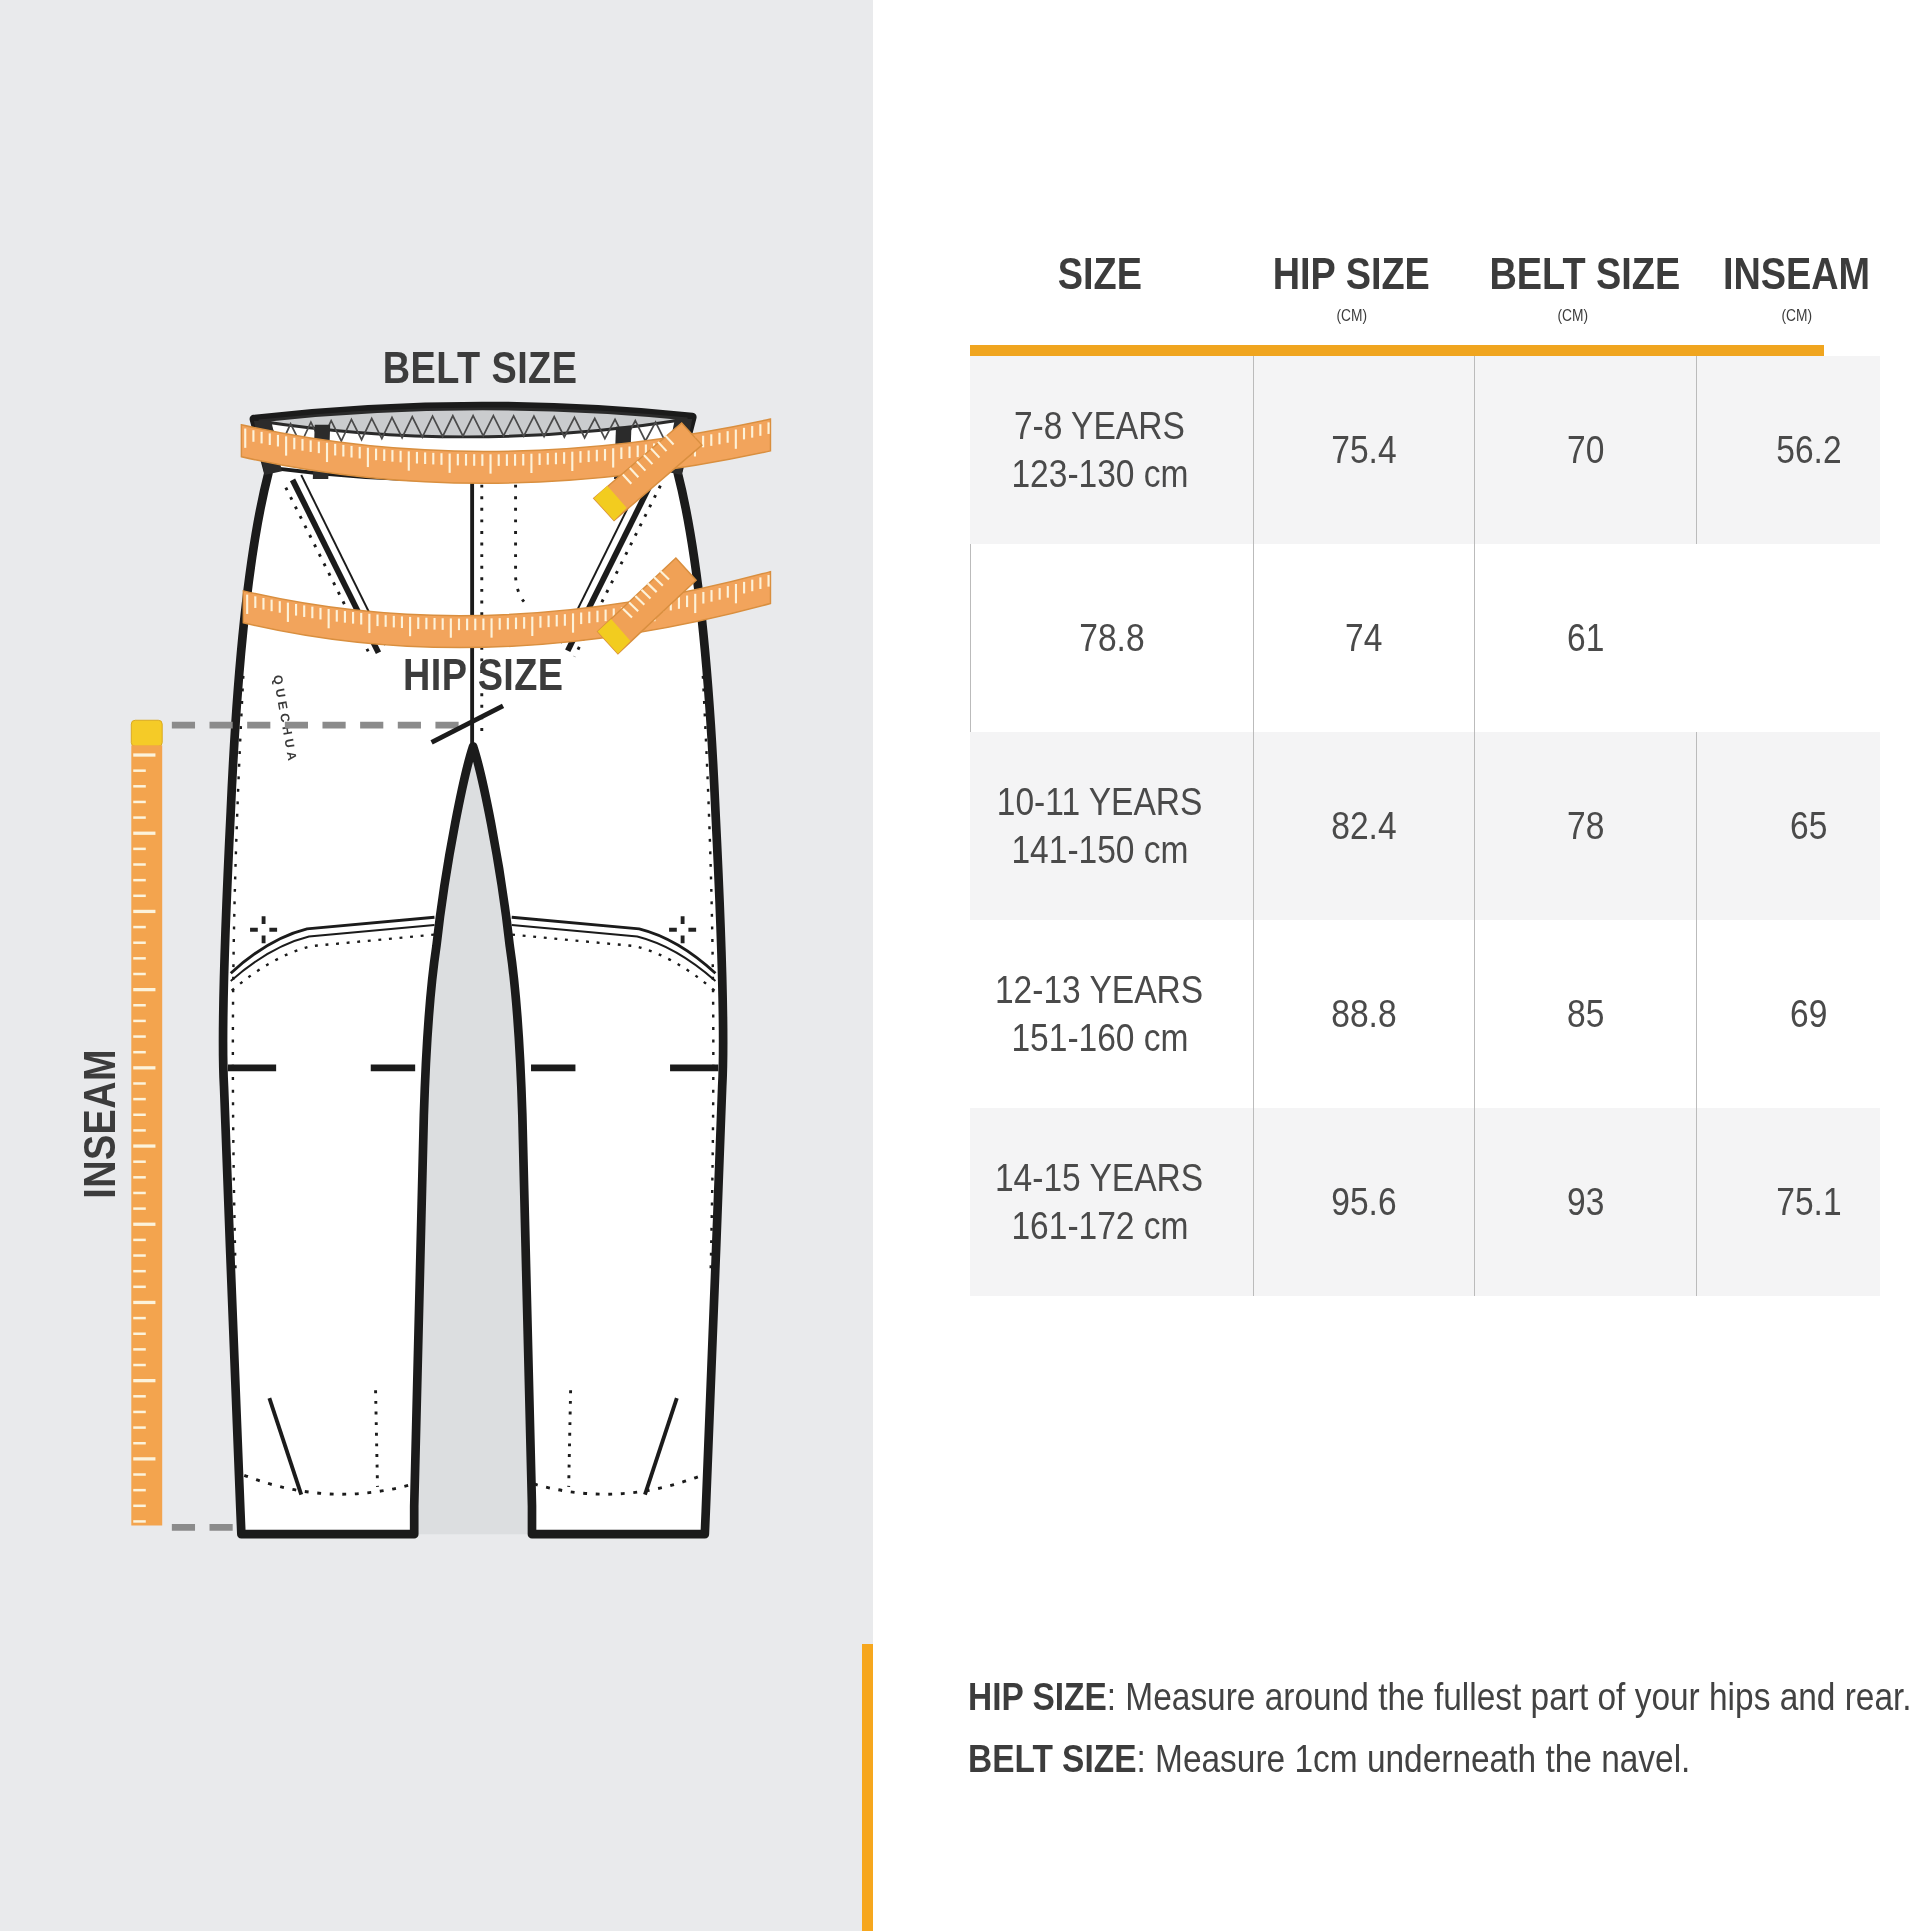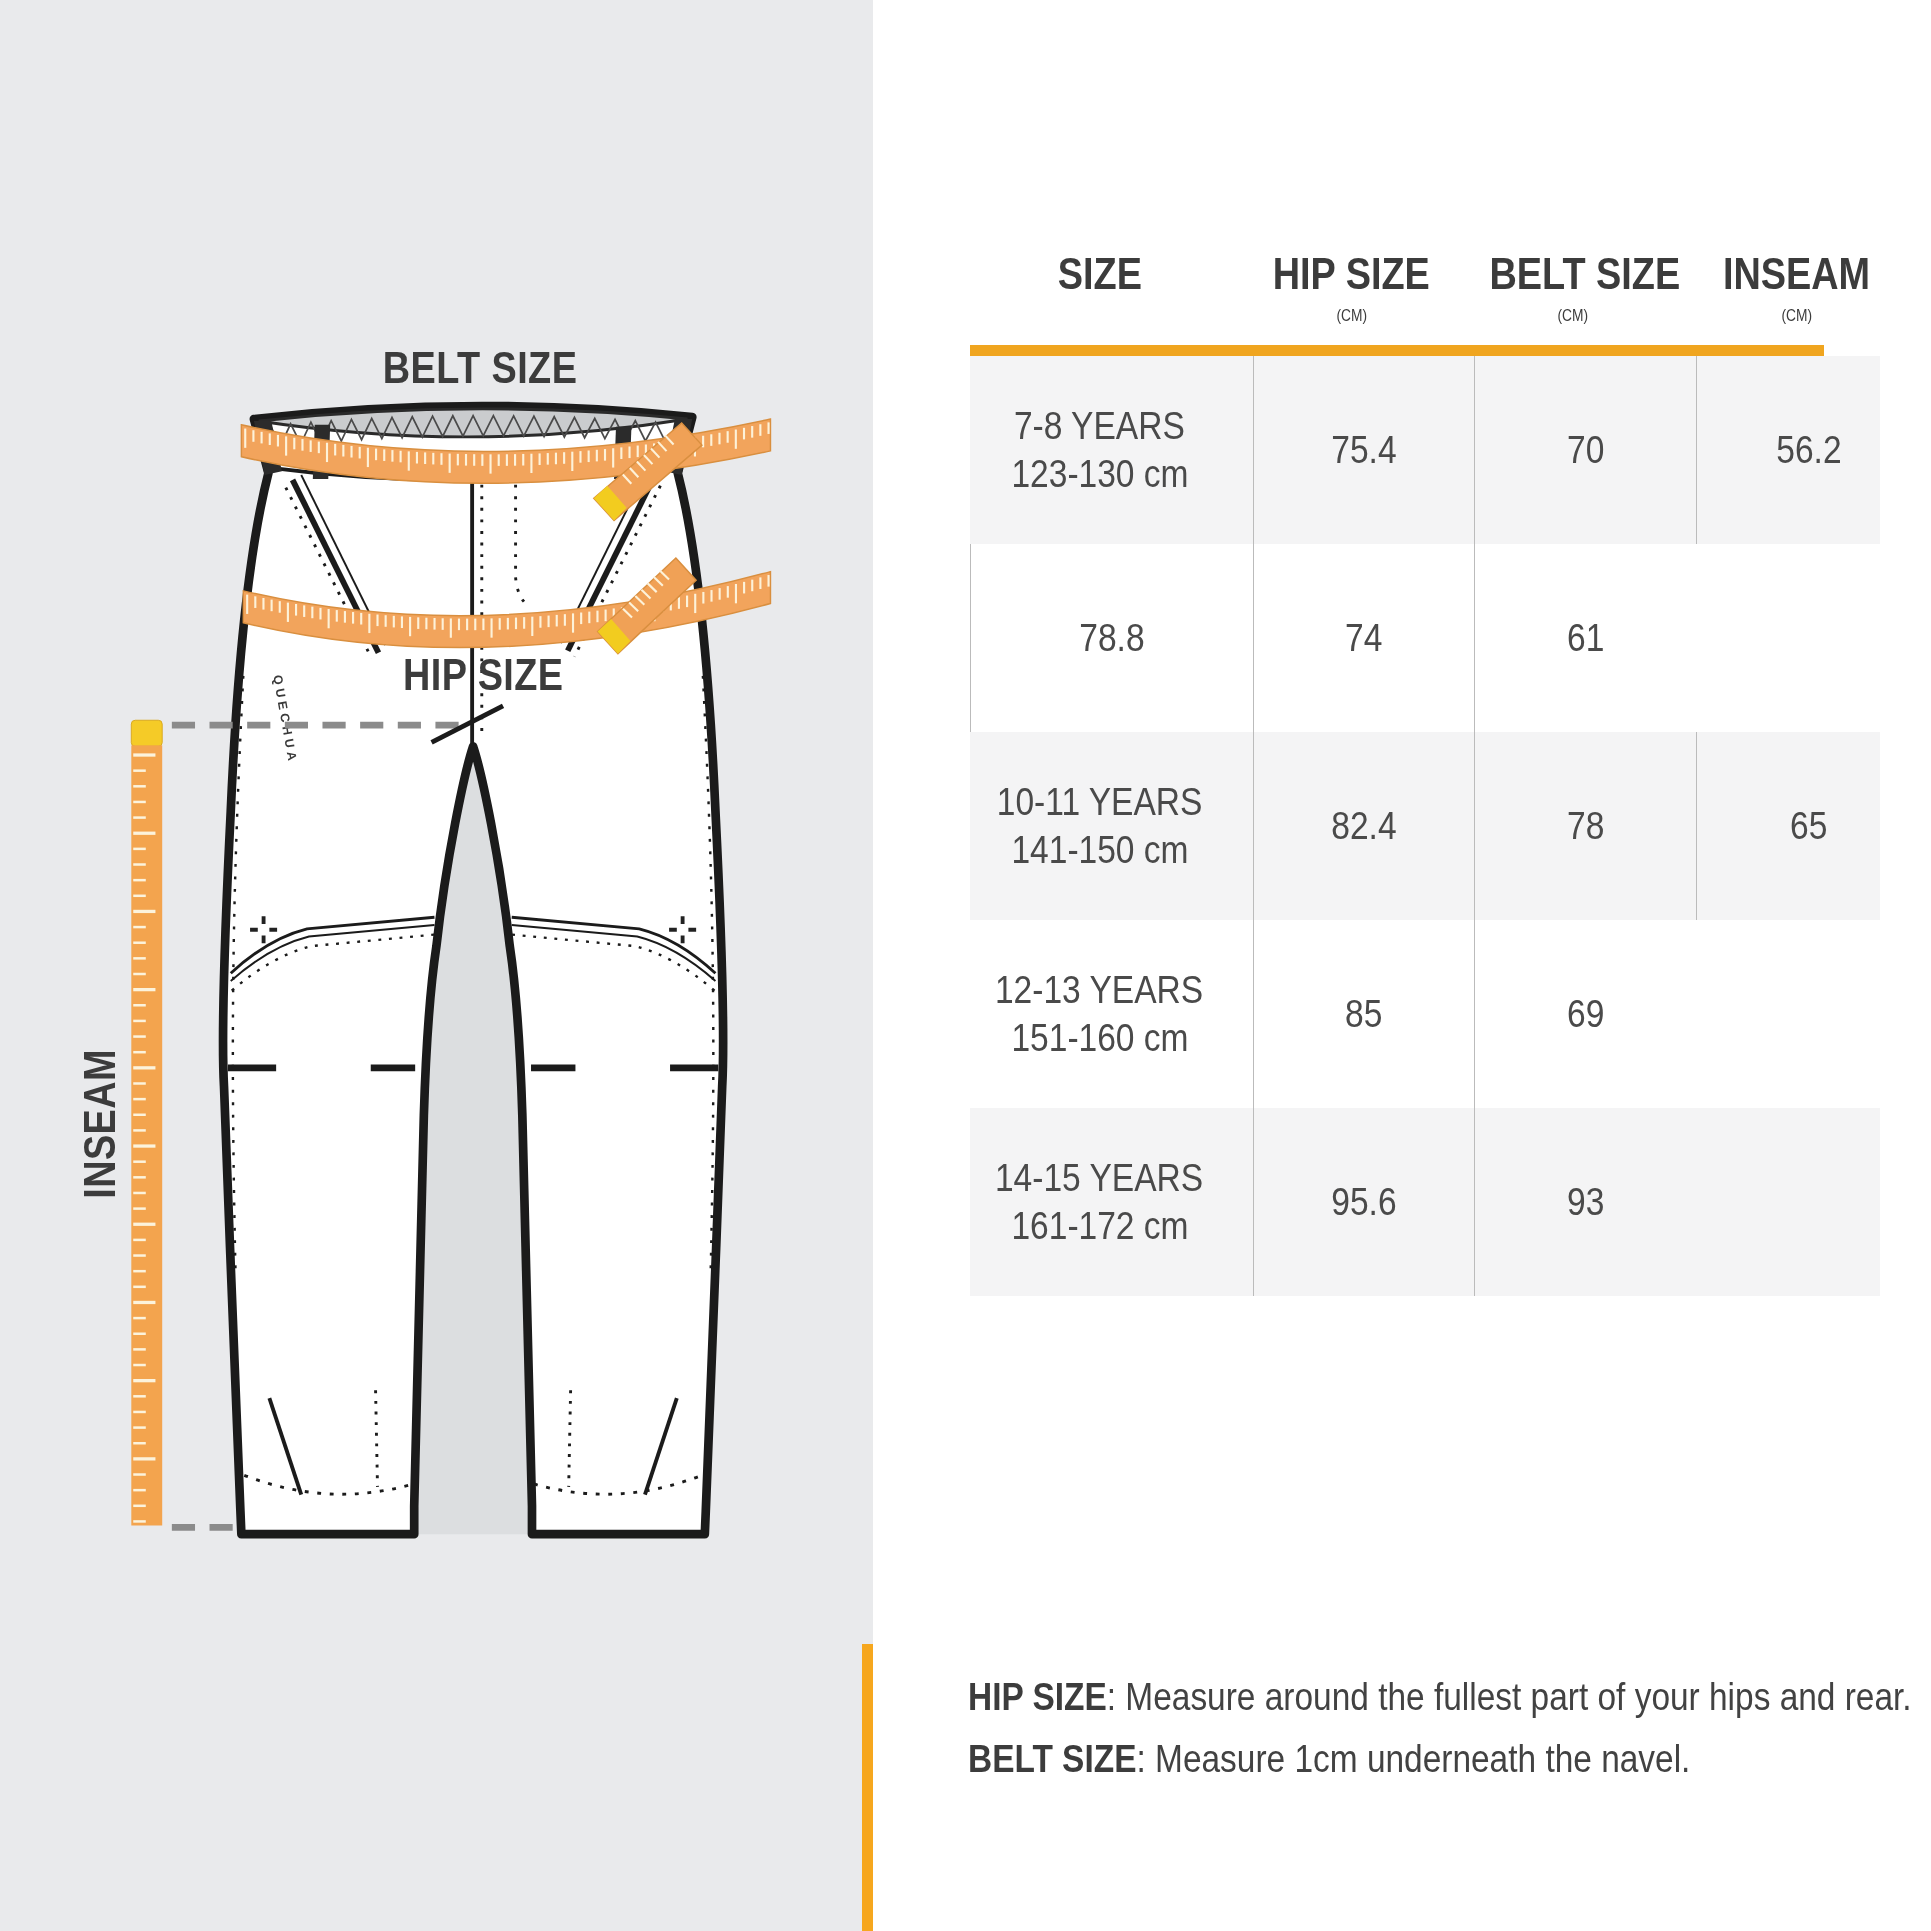--- a/index.html
+++ b/index.html
@@ -418,38 +418,44 @@
           <span class="cond">65</span>
         </div>
       <div class="t-spacer"></div>
     </div>
     <div class="t-row">
       <div class="t-cell">
           <span class="cond">12-13 YEARS</span>
           <span class="cond">151-160 cm</span>
         </div>
       <div class="t-cell vline">
+          <span class="cond">88.8</span>
+        </div>
+      <div class="t-cell vline">
           <span class="cond">85</span>
         </div>
       <div class="t-cell vline">
           <span class="cond">69</span>
         </div>
       <div class="t-spacer"></div>
     </div>
     <div class="t-row odd">
       <div class="t-cell">
           <span class="cond">14-15 YEARS</span>
           <span class="cond">161-172 cm</span>
         </div>
       <div class="t-cell vline">
           <span class="cond">95.6</span>
         </div>
       <div class="t-cell vline">
           <span class="cond">93</span>
         </div>
+      <div class="t-cell vline">
+          <span class="cond">75.1</span>
+        </div>
       <div class="t-spacer"></div>
     </div>
   </div>
 
   <div class="notes">
     <div class="note-line"><span class="cond-l"><span class="note-term">HIP SIZE</span><span>: Measure around the fullest part of your hips and rear.</span></span></div>
     <div class="note-line"><span class="cond-l"><span class="note-term">BELT SIZE</span><span>: Measure 1cm underneath the navel.</span></span></div>
   </div>
 
 </div>

